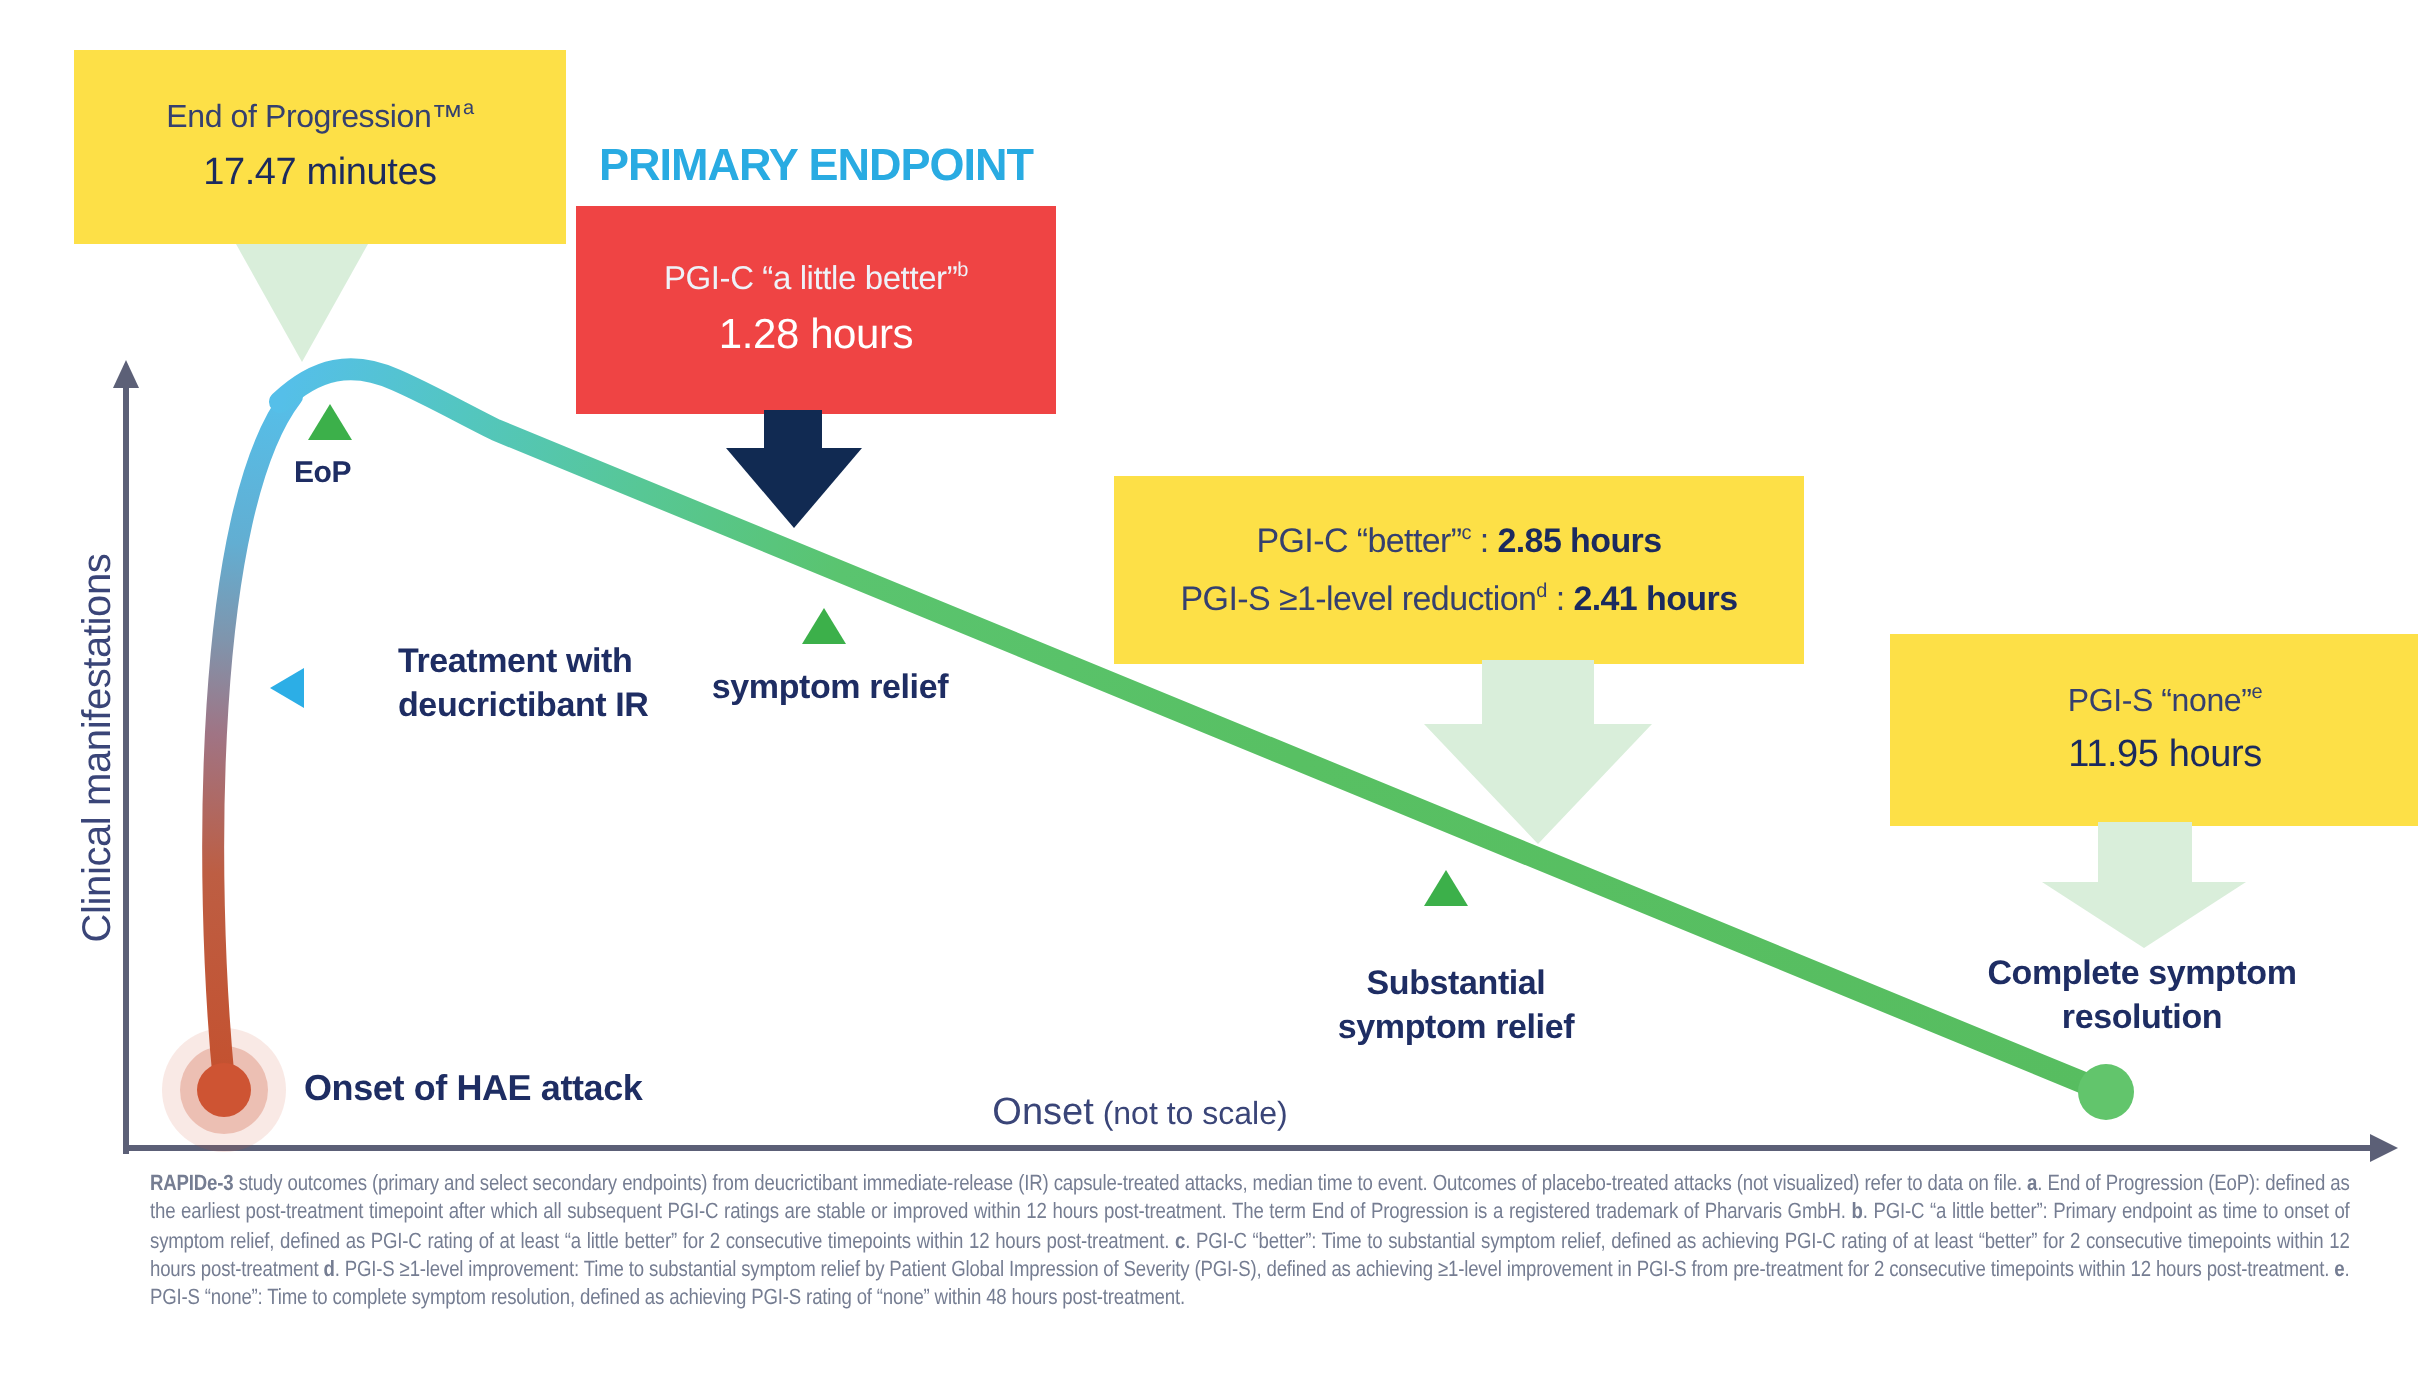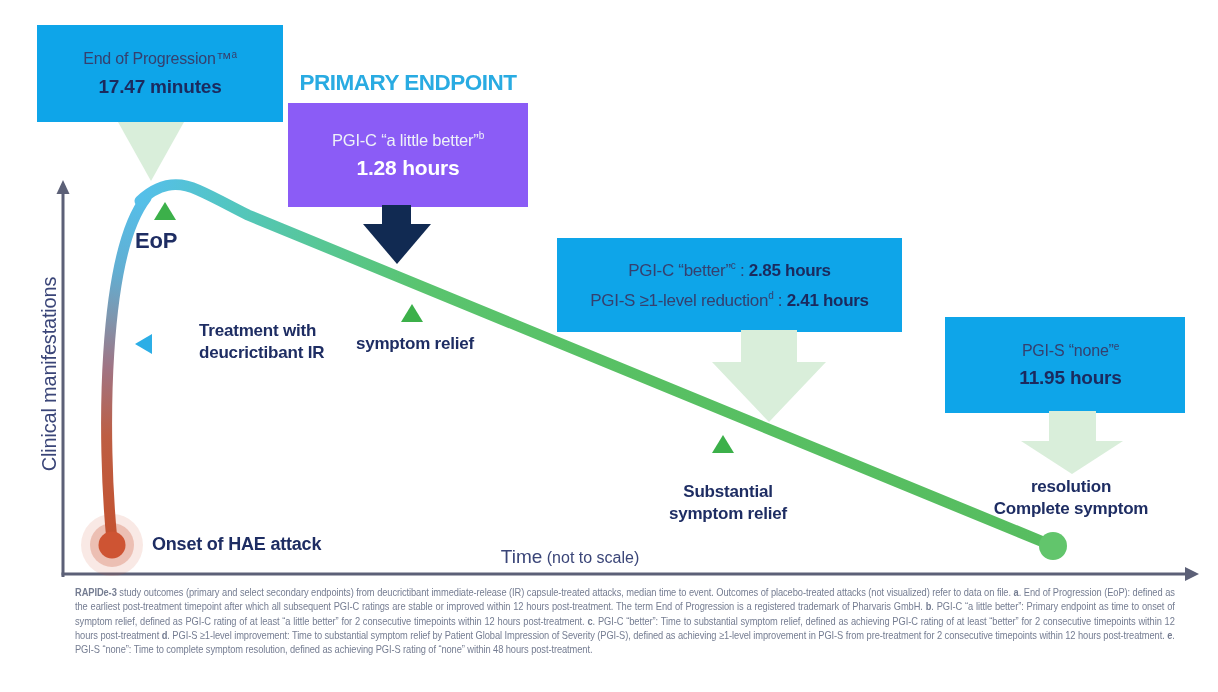--- a/index.html
+++ b/index.html
@@ -6,25 +6,25 @@
   body{
     width:1218px;height:692px;background:#ffffff;
     font-family:"Liberation Sans", sans-serif;
     -webkit-font-smoothing:antialiased;
   }
   .stage{position:relative;width:1218px;height:692px;overflow:hidden;background:#fff;}
   .stage svg{position:absolute;left:0;top:0;}
 
   
   .callout{position:absolute;display:flex;flex-direction:column;align-items:center;justify-content:center;gap:7px;box-sizing:border-box;}
-  .green-bg{background:#0ea5e9;}
-  .navy-bg{background:#8b5cf6;}
+  .green-bg{background:#fde047;}
+  .navy-bg{background:#ef4444;}
   .ct{font-size:16px;color:#35406f;letter-spacing:-0.2px;white-space:nowrap;}
   .ct sup{font-size:10px;}
-  .cv{font-size:19px;font-weight:bold;color:#1b2a5e;letter-spacing:-0.2px;white-space:nowrap;}
+  .cv{font-size:19px;font-weight:normal;color:#1b2a5e;letter-spacing:-0.2px;white-space:nowrap;}
   .navy-bg .ct{color:#eef2f8;font-size:16.5px;}
   .navy-bg .cv{color:#ffffff;font-size:21px;}
   .cline{font-size:17px;color:#35406f;letter-spacing:-0.3px;white-space:nowrap;}
   .cline sup{font-size:10px;}
   .cline .val{font-weight:bold;color:#1b2a5e;}
 
   
   .arrow-stem{position:absolute;}
   .arrow-head{position:absolute;width:0;height:0;border-style:solid;border-bottom:none;}
   .g-fill{background:#d9eeda;}
@@ -100,21 +100,21 @@
     <circle cx="1053" cy="546" r="14" fill="#62c56c"></circle>
 
     <polygon points="165,202 154,220 176,220" fill="#3cb04a"></polygon>
     <polygon points="135,344 152,334 152,354" fill="#2caee6"></polygon>
     <polygon points="412,304 401,322 423,322" fill="#3cb04a"></polygon>
     <polygon points="723,435 712,453 734,453" fill="#3cb04a"></polygon>
   </svg>
 
   <div class="ylabel">Clinical manifestations</div>
   <div class="xlabel">
-    <span class="t">Time</span>
+    <span class="t">Onset</span>
     <span class="n">(not to scale)</span>
   </div>
 
   <div class="callout green-bg" style="left:37px;top:25px;width:246px;height:97px;">
     <div class="ct"><span>End of Progression™</span><sup>a</sup></div>
     <div class="cv">17.47 minutes</div>
   </div>
   <div class="arrow-head g-head" style="left:118px;top:122px;border-width:59px 33px 0 33px;"></div>
 
   <div class="primary-heading">PRIMARY ENDPOINT</div>
@@ -125,45 +125,45 @@
   <div class="arrow-stem n-fill" style="left:382px;top:205px;width:29px;height:20px;"></div>
   <div class="arrow-head n-head" style="left:363px;top:224px;border-width:40px 34px 0 34px;"></div>
 
   <div class="callout green-bg" style="left:557px;top:238px;width:345px;height:94px;gap:9px;">
     <div class="cline"><span>PGI-C “better”</span><sup>c</sup><span> : </span><span class="val">2.85 hours</span></div>
     <div class="cline"><span>PGI-S ≥1-level reduction</span><sup>d</sup><span> : </span><span class="val">2.41 hours</span></div>
   </div>
   <div class="arrow-stem g-fill" style="left:741px;top:330px;width:56px;height:33px;"></div>
   <div class="arrow-head g-head" style="left:712px;top:362px;border-width:60px 57px 0 57px;"></div>
 
-  <div class="callout green-bg" style="left:945px;top:317px;width:240px;height:96px;padding-left:11px;">
+  <div class="callout green-bg" style="left:945px;top:317px;width:264px;height:96px;padding-left:11px;">
     <div class="ct"><span>PGI-S “none”</span><sup>e</sup></div>
     <div class="cv">11.95 hours</div>
   </div>
   <div class="arrow-stem g-fill" style="left:1049px;top:411px;width:47px;height:31px;"></div>
   <div class="arrow-head g-head" style="left:1021px;top:441px;border-width:33px 51px 0 51px;"></div>
 
-  <div class="clabel" style="left:135px;top:228px;font-size:22px;">EoP</div>
+  <div class="clabel" style="left:147px;top:228px;font-size:15px;">EoP</div>
 
   <div class="clabel" style="left:163px;top:320px;font-size:17px;line-height:22px;margin-left:36px;">
     <span>Treatment with</span>
     <span>deucrictibant IR</span>
   </div>
 
   <div class="clabel center" style="left:330px;top:333px;width:170px;font-size:17px;line-height:22px;">
     <span>symptom relief</span>
   </div>
 
   <div class="clabel center" style="left:638px;top:461px;width:180px;font-size:17px;line-height:22px;margin-top:20px;">
     <span>Substantial</span>
     <span>symptom relief</span>
   </div>
 
   <div class="clabel center" style="left:971px;top:476px;width:200px;font-size:17px;line-height:22px;">
+    <span>Complete symptom</span>
     <span>resolution</span>
-    <span>Complete symptom</span>
   </div>
 
   <div class="clabel" style="left:152px;top:534px;font-size:18px;">Onset of HAE attack</div>
 
   <p class="footnote"><b>RAPIDe-3</b><span> study outcomes (primary and select secondary endpoints) from deucrictibant immediate-release (IR) capsule-treated attacks, median time to event. Outcomes of placebo-treated attacks (not visualized) refer to data on file. </span><b>a</b><span>. End of Progression (EoP): defined as the earliest post-treatment timepoint after which all subsequent PGI-C ratings are stable or improved within 12 hours post-treatment. The term End of Progression is a registered trademark of Pharvaris GmbH. </span><b>b</b><span>. PGI-C “a little better”: Primary endpoint as time to onset of symptom relief, defined as PGI-C rating of at least “a little better” for 2 consecutive timepoints within 12 hours post-treatment. </span><b>c</b><span>. PGI-C “better”: Time to substantial symptom relief, defined as achieving PGI-C rating of at least “better” for 2 consecutive timepoints within 12 hours post-treatment </span><b>d</b><span>. PGI-S ≥1-level improvement: Time to substantial symptom relief by Patient Global Impression of Severity (PGI-S), defined as achieving ≥1-level improvement in PGI-S from pre-treatment for 2 consecutive timepoints within 12 hours </span><span>post-treatment. </span><b>e</b><span>. PGI-S “none”: Time to complete symptom resolution, defined as achieving PGI-S rating of “none” within 48 hours post-treatment.</span></p>
 
 </div>
 
 </body></html>

